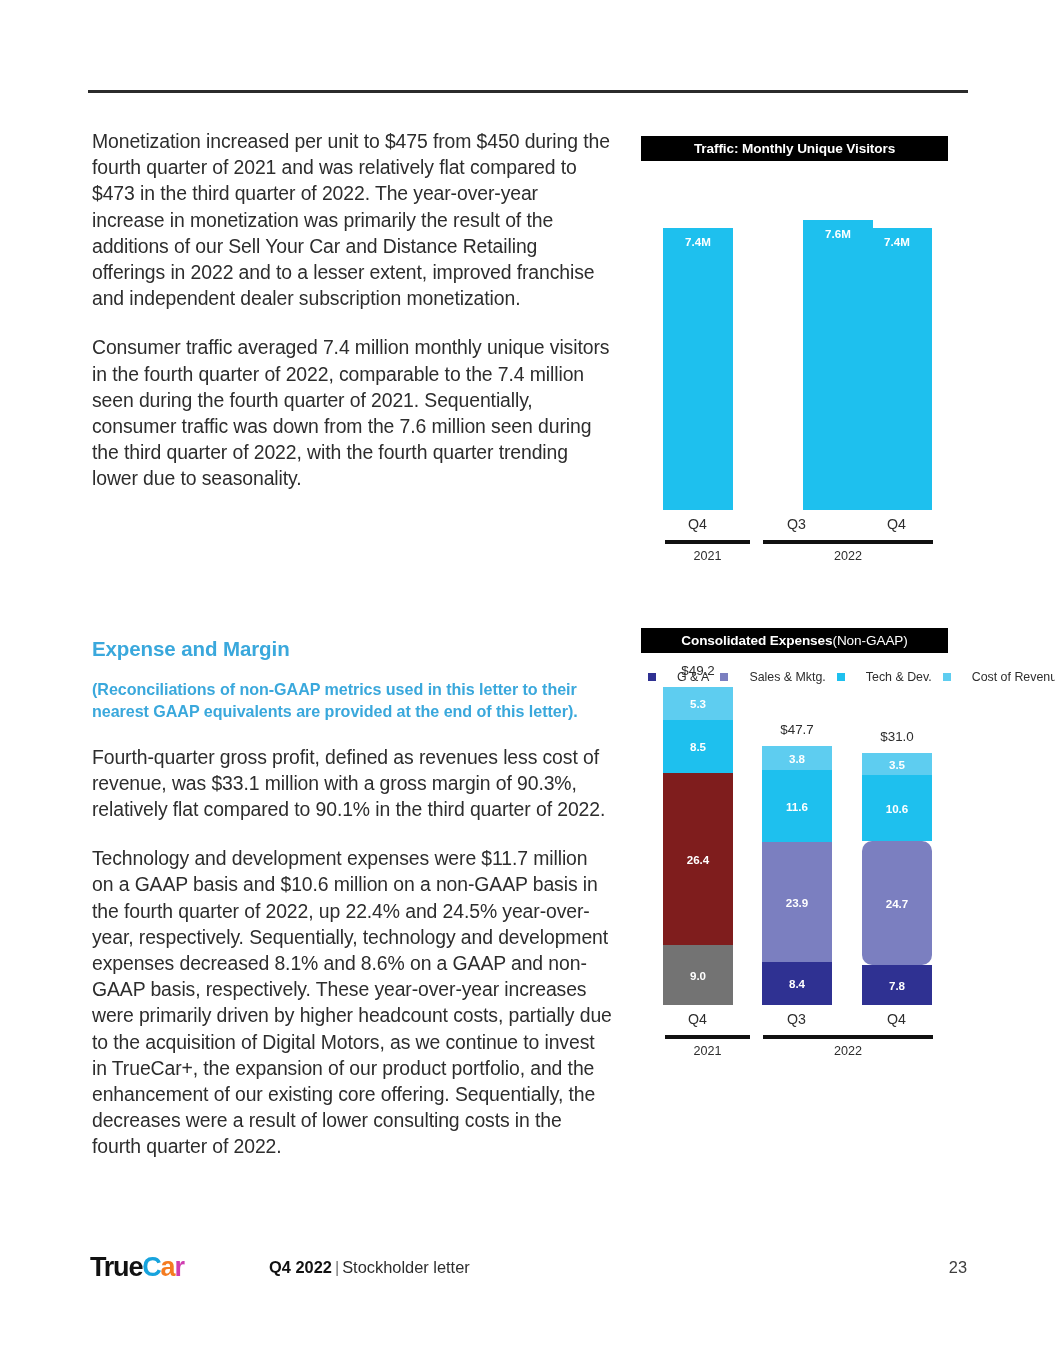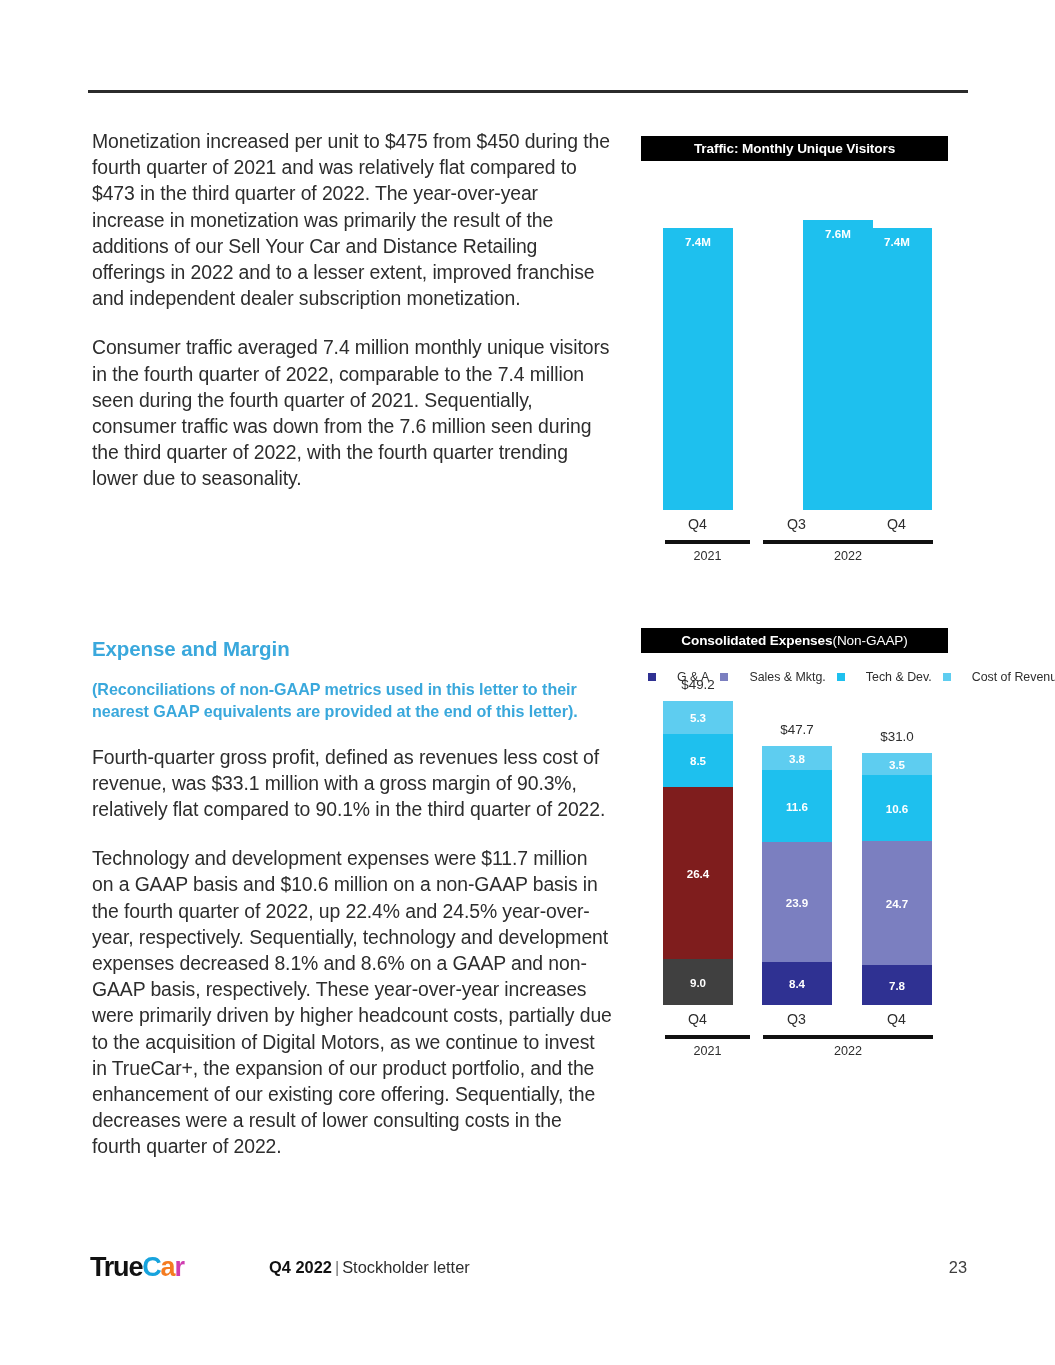--- a/index.html
+++ b/index.html
@@ -262,21 +262,21 @@
       <div class="stack-total" style="top:-24px;">$49.2</div>
       <div class="seg" style="height:33px;  background:#5ecdf0;">
         <span>5.3</span>
       </div>
       <div class="seg" style="height:53px;  background:#1ec0ee;">
         <span>8.5</span>
       </div>
       <div class="seg" style="height:172px; background:#7f1d1d;">
         <span>26.4</span>
       </div>
-      <div class="seg" style="height:46px;  background:#404040;">
+      <div class="seg" style="height:60px;  background:#737373;">
         <span>9.0</span>
       </div>
     </div>
 
     <div class="stack-col" style="left:121px; width:70px;">
       <div class="stack-total" style="top:-24px;">$47.7</div>
       <div class="seg" style="height:24px;  background:#5ecdf0;">
         <span>3.8</span>
       </div>
       <div class="seg" style="height:72px;  background:#1ec0ee;">
@@ -291,21 +291,21 @@
     </div>
 
     <div class="stack-col" style="left:221px; width:70px;">
       <div class="stack-total" style="top:-24px;">$31.0</div>
       <div class="seg" style="height:22px;  background:#5ecdf0;">
         <span>3.5</span>
       </div>
       <div class="seg" style="height:66px;  background:#1ec0ee;">
         <span>10.6</span>
       </div>
-      <div class="seg" style="height:124px; background:#7b7fc0;">
+      <div class="seg" style="height:124px; background:#7b7fc0;border-radius:10px;">
         <span>24.7</span>
       </div>
       <div class="seg" style="height:40px;  background:#2f3192;">
         <span>7.8</span>
       </div>
     </div>
   </div>
 
   <div class="axis-tick" style="left:641px; top:1011px; width:113px;">Q4</div>
   <div class="axis-tick" style="left:745px; top:1011px; width:103px;">Q3</div>

